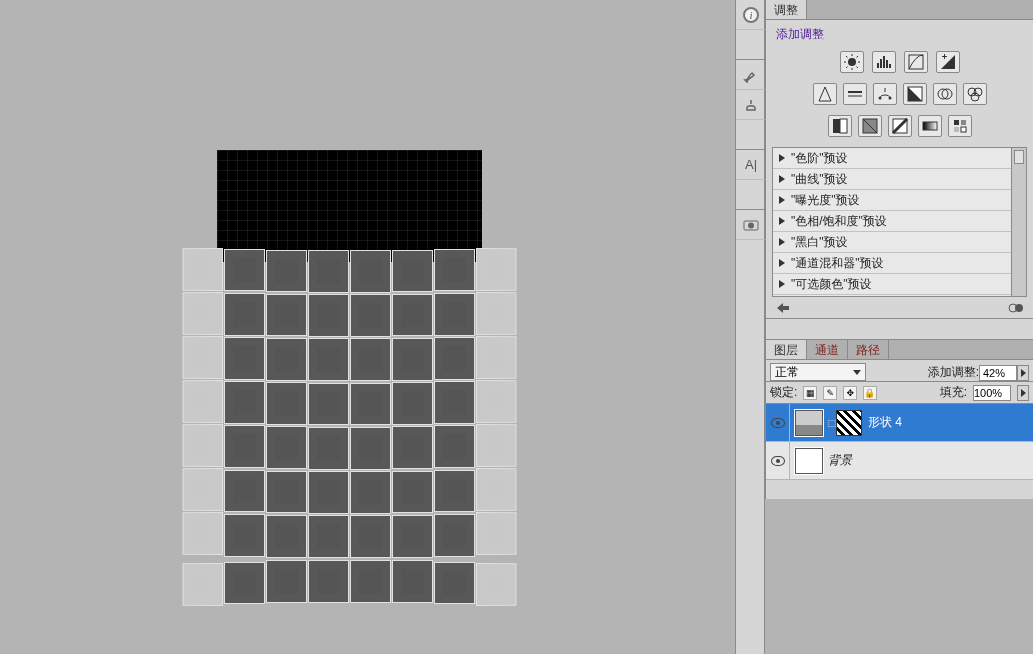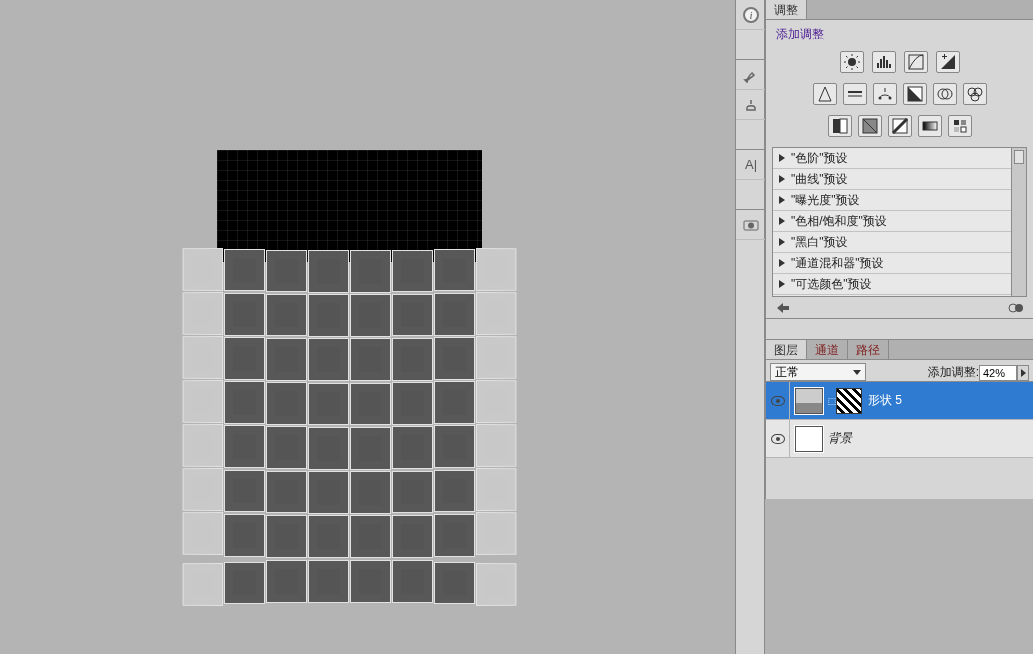--- a/index.html
+++ b/index.html
@@ -412,32 +412,45 @@
         <span class="arrow"></span>
       </div>
       <span class="flex-spacer"></span>
       <span class="label-txt">添加调整:</span>
       <div class="num-input">42%</div>
       <div class="step-arrow">
           <span class="tri"></span>
         </div>
     </div>
 
+    <div class="layers-row2">
+      <span class="label-txt">锁定:</span>
+      <div class="lock-ic">▦</div>
+      <div class="lock-ic">✎</div>
+      <div class="lock-ic">✥</div>
+      <div class="lock-ic">🔒</div>
+      <span class="flex-spacer"></span>
+      <span class="label-txt">填充:</span>
+      <div class="num-input">100%</div>
+      <div class="step-arrow">
+          <span class="tri"></span>
+        </div>
+    </div>
 
     <div class="layer-list">
       <div class="layer-row selected">
         <div class="vis-col">
             <span class="eye"></span>
           </div>
         <div class="thumb">
             <div class="thumb-box shape"></div>
           </div>
         <div class="mask-link">⬚</div>
         <div class="mask-thumb"></div>
-        <span class="layer-name">形状 5</span>
+        <span class="layer-name">形状 4</span>
       </div>
       <div class="layer-row">
         <div class="vis-col">
             <span class="eye"></span>
           </div>
         <div class="thumb">
             <div class="thumb-box white"></div>
           </div>
         <span class="layer-name" style="font-style:italic;">背景</span>
       </div>

